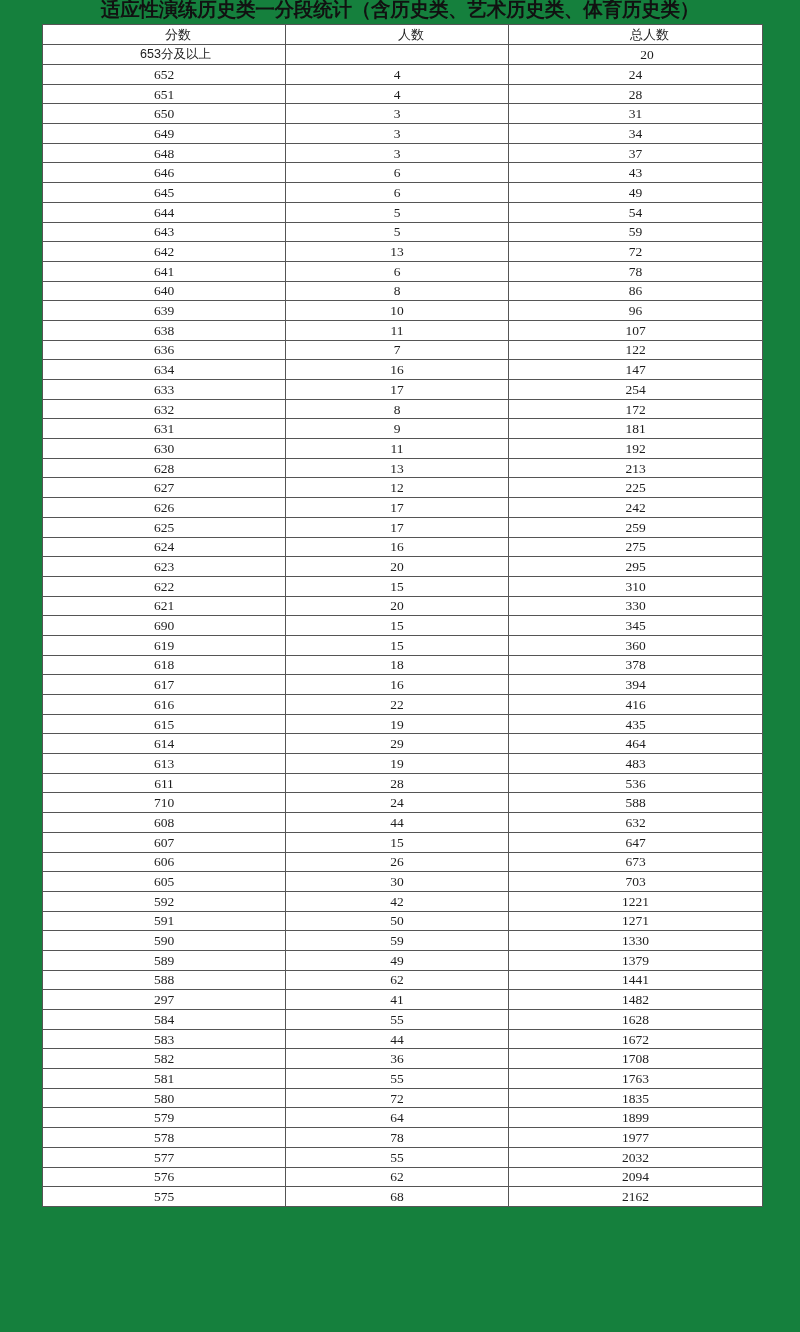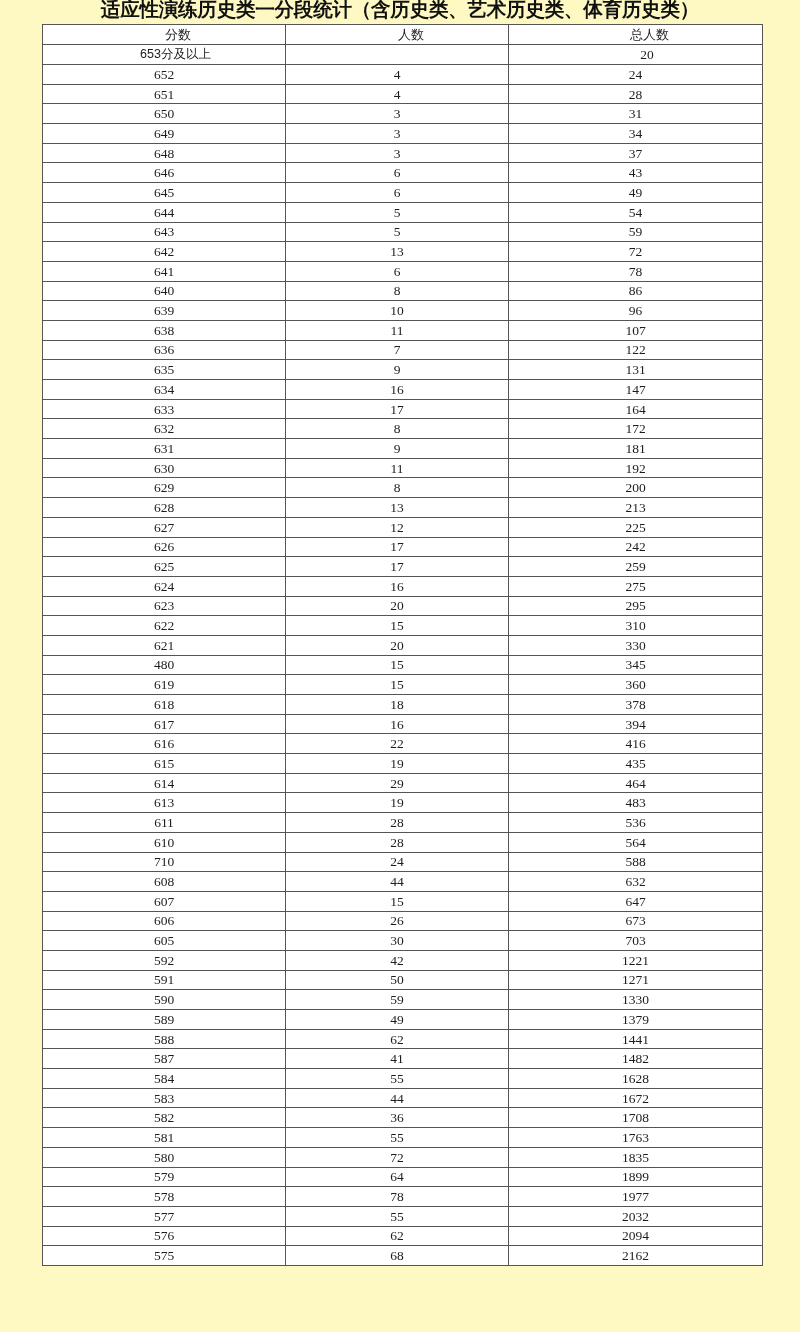--- a/index.html
+++ b/index.html
@@ -11,21 +11,21 @@
     width: 800px;
     height: 1332px;
     overflow: hidden;
     font-family: "Liberation Serif", "DejaVu Serif", serif;
     color: #1a1a1a;
   }
   #page {
     position: relative;
     width: 800px;
     height: 1332px;
-    background: #fef9c3;
+    background: #15803d;
   }
   #doc-title {
     position: absolute;
     top: -3px;
     left: 0;
     width: 800px;
     text-align: center;
     font-family: "Liberation Sans", "DejaVu Sans", sans-serif;
     font-weight: 700;
     font-size: 19.5px;
@@ -173,55 +173,45 @@
             <td>638</td>
             <td>11</td>
             <td>107</td>
           </tr>
           <tr>
             <td>636</td>
             <td>7</td>
             <td>122</td>
           </tr>
           <tr>
-            <td>635</td>
-            <td>9</td>
-            <td>131</td>
-          </tr>
-          <tr>
             <td>634</td>
             <td>16</td>
             <td>147</td>
           </tr>
           <tr>
             <td>633</td>
             <td>17</td>
-            <td>164</td>
+            <td>254</td>
           </tr>
           <tr>
             <td>632</td>
             <td>8</td>
             <td>172</td>
           </tr>
           <tr>
             <td>631</td>
             <td>9</td>
             <td>181</td>
           </tr>
           <tr>
             <td>630</td>
             <td>11</td>
             <td>192</td>
           </tr>
           <tr>
-            <td>629</td>
-            <td>8</td>
-            <td>200</td>
-          </tr>
-          <tr>
             <td>628</td>
             <td>13</td>
             <td>213</td>
           </tr>
           <tr>
             <td>627</td>
             <td>12</td>
             <td>225</td>
           </tr>
           <tr>
@@ -248,21 +238,21 @@
             <td>622</td>
             <td>15</td>
             <td>310</td>
           </tr>
           <tr>
             <td>621</td>
             <td>20</td>
             <td>330</td>
           </tr>
           <tr>
-            <td>480</td>
+            <td>690</td>
             <td>15</td>
             <td>345</td>
           </tr>
           <tr>
             <td>619</td>
             <td>15</td>
             <td>360</td>
           </tr>
           <tr>
             <td>618</td>
@@ -293,25 +283,20 @@
             <td>613</td>
             <td>19</td>
             <td>483</td>
           </tr>
           <tr>
             <td>611</td>
             <td>28</td>
             <td>536</td>
           </tr>
           <tr>
-            <td>610</td>
-            <td>28</td>
-            <td>564</td>
-          </tr>
-          <tr>
             <td>710</td>
             <td>24</td>
             <td>588</td>
           </tr>
           <tr>
             <td>608</td>
             <td>44</td>
             <td>632</td>
           </tr>
           <tr>
@@ -348,21 +333,21 @@
             <td>589</td>
             <td>49</td>
             <td>1379</td>
           </tr>
           <tr>
             <td>588</td>
             <td>62</td>
             <td>1441</td>
           </tr>
           <tr>
-            <td>587</td>
+            <td>297</td>
             <td>41</td>
             <td>1482</td>
           </tr>
           <tr>
             <td>584</td>
             <td>55</td>
             <td>1628</td>
           </tr>
           <tr>
             <td>583</td>

